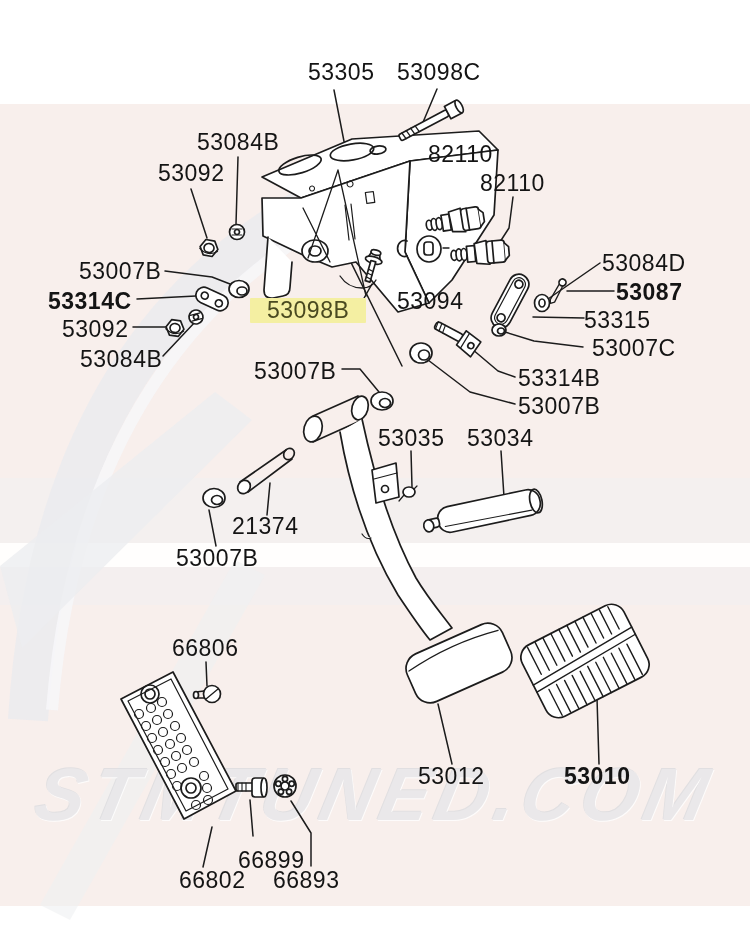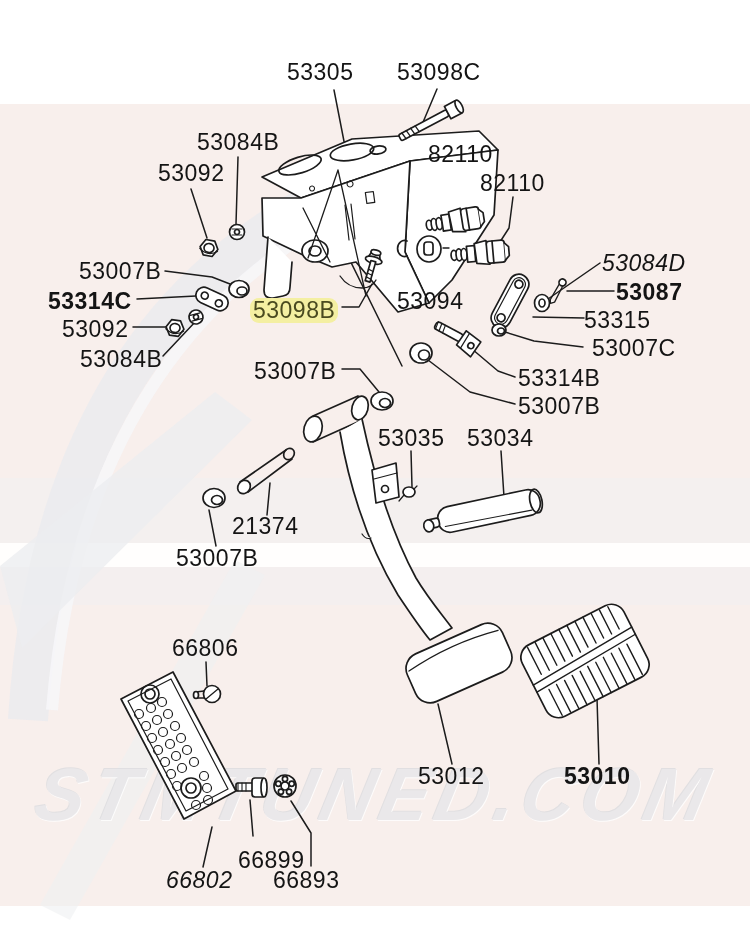--- a/index.html
+++ b/index.html
@@ -12,21 +12,21 @@
     font-size:74px;font-weight:bold;font-style:italic;letter-spacing:6px;white-space:nowrap;
     color:#e7e7ea;text-shadow:1px 1px 0 #ffffff,-1px -1px 0 #dcdcdf;opacity:.8;
   }
   #diagram-svg{position:absolute;left:0;top:0;}
   .part-label{
     position:absolute;font-size:23px;color:#141414;letter-spacing:.5px;line-height:25px;
     white-space:nowrap;
   }
   .part-label.highlighted{
     background:var(--hl,#f4efa2);
-    padding:0 3px;margin-left:-3px;border-radius:9px;color:#4a4a20;
+    padding:0 17px;margin-left:-3px;border-radius:1px;color:#4a4a20;
   }
 </style>
 </head>
 <body>
 
 <div id="stage">
 
   <div class="band-pink" style="top:104px;height:802px;"></div>
   <div class="band" style="top:478px;height:65px;background:#f1f1f3;opacity:.55;"></div>
   <div class="band" style="top:543px;height:24px;background:#ffffff;opacity:.9;"></div>
@@ -293,44 +293,44 @@
 
     <g transform="translate(585,661) rotate(-27)">
       <rect x="-57" y="-40" width="114" height="80" rx="14" fill="#ffffff"></rect>
       <path d="M-57,-2 L57,-9 M-57,6 L57,-1" stroke-width="1.4"></path>
       <path d="M-45,-38 L-45,-8 M-36,-39 L-36,-8 M-27,-39.5 L-27,-9 M-18,-40 L-18,-9 M-9,-40 L-9,-10 M0,-40 L0,-10 M9,-40 L9,-11 M18,-40 L18,-11 M27,-39.5 L27,-12 M36,-39 L36,-12 M45,-38 L45,-13" stroke-width="1.4"></path>
       <path d="M-45,9 L-45,38 M-36,8 L-36,39 M-27,8 L-27,39.5 M-18,7 L-18,40 M-9,7 L-9,40 M0,6 L0,40 M9,6 L9,40 M18,5 L18,40 M27,5 L27,39.5 M36,4 L36,39 M45,4 L45,38" stroke-width="1.4"></path>
     </g>
   </svg>
 
   <div id="labels">
-      <div class="part-label" style="left: 287px; top: 60px;">53305</div>
+      <div class="part-label" style="left: 308px; top: 60px;">53305</div>
       <div class="part-label" style="left: 397px; top: 60px;">53098C</div>
       <div class="part-label" style="left: 197px; top: 130px;">53084B</div>
       <div class="part-label" style="left: 158px; top: 161px;">53092</div>
       <div class="part-label" style="left: 428px; top: 142px;">82110</div>
       <div class="part-label" style="left: 480px; top: 171px;">82110</div>
       <div class="part-label" style="left: 79px; top: 259px;">53007B</div>
       <div class="part-label" style="left: 48px; top: 289px; font-weight: bold;">53314C</div>
       <div class="part-label" style="left: 62px; top: 317px;">53092</div>
       <div class="part-label" style="left: 80px; top: 347px;">53084B</div>
       <div class="part-label highlighted" style="left: 253px; top: 298px;">53098B</div>
       <div class="part-label" style="left: 397px; top: 289px;">53094</div>
-      <div class="part-label" style="left: 602px; top: 251px; font-style: italic;">53084D</div>
+      <div class="part-label" style="left: 602px; top: 251px;">53084D</div>
       <div class="part-label" style="left: 616px; top: 280px; font-weight: bold;">53087</div>
       <div class="part-label" style="left: 584px; top: 308px;">53315</div>
       <div class="part-label" style="left: 584px; top: 336px; margin-left: 8px;">53007C</div>
       <div class="part-label" style="left: 518px; top: 366px;">53314B</div>
       <div class="part-label" style="left: 518px; top: 394px;">53007B</div>
       <div class="part-label" style="left: 254px; top: 359px;">53007B</div>
       <div class="part-label" style="left: 378px; top: 426px;">53035</div>
       <div class="part-label" style="left: 467px; top: 426px;">53034</div>
       <div class="part-label" style="left: 232px; top: 514px;">21374</div>
       <div class="part-label" style="left: 176px; top: 546px;">53007B</div>
       <div class="part-label" style="left: 172px; top: 636px;">66806</div>
       <div class="part-label" style="left: 418px; top: 764px;">53012</div>
       <div class="part-label" style="left: 564px; top: 764px; font-weight: bold;">53010</div>
       <div class="part-label" style="left: 238px; top: 838px; margin-top: 10px;">66899</div>
-      <div class="part-label" style="left: 166px; top: 868px; font-style: italic;">66802</div>
+      <div class="part-label" style="left: 179px; top: 868px;">66802</div>
       <div class="part-label" style="left: 273px; top: 868px;">66893</div>
     </div>
 
 </div>
 
 </body></html>

